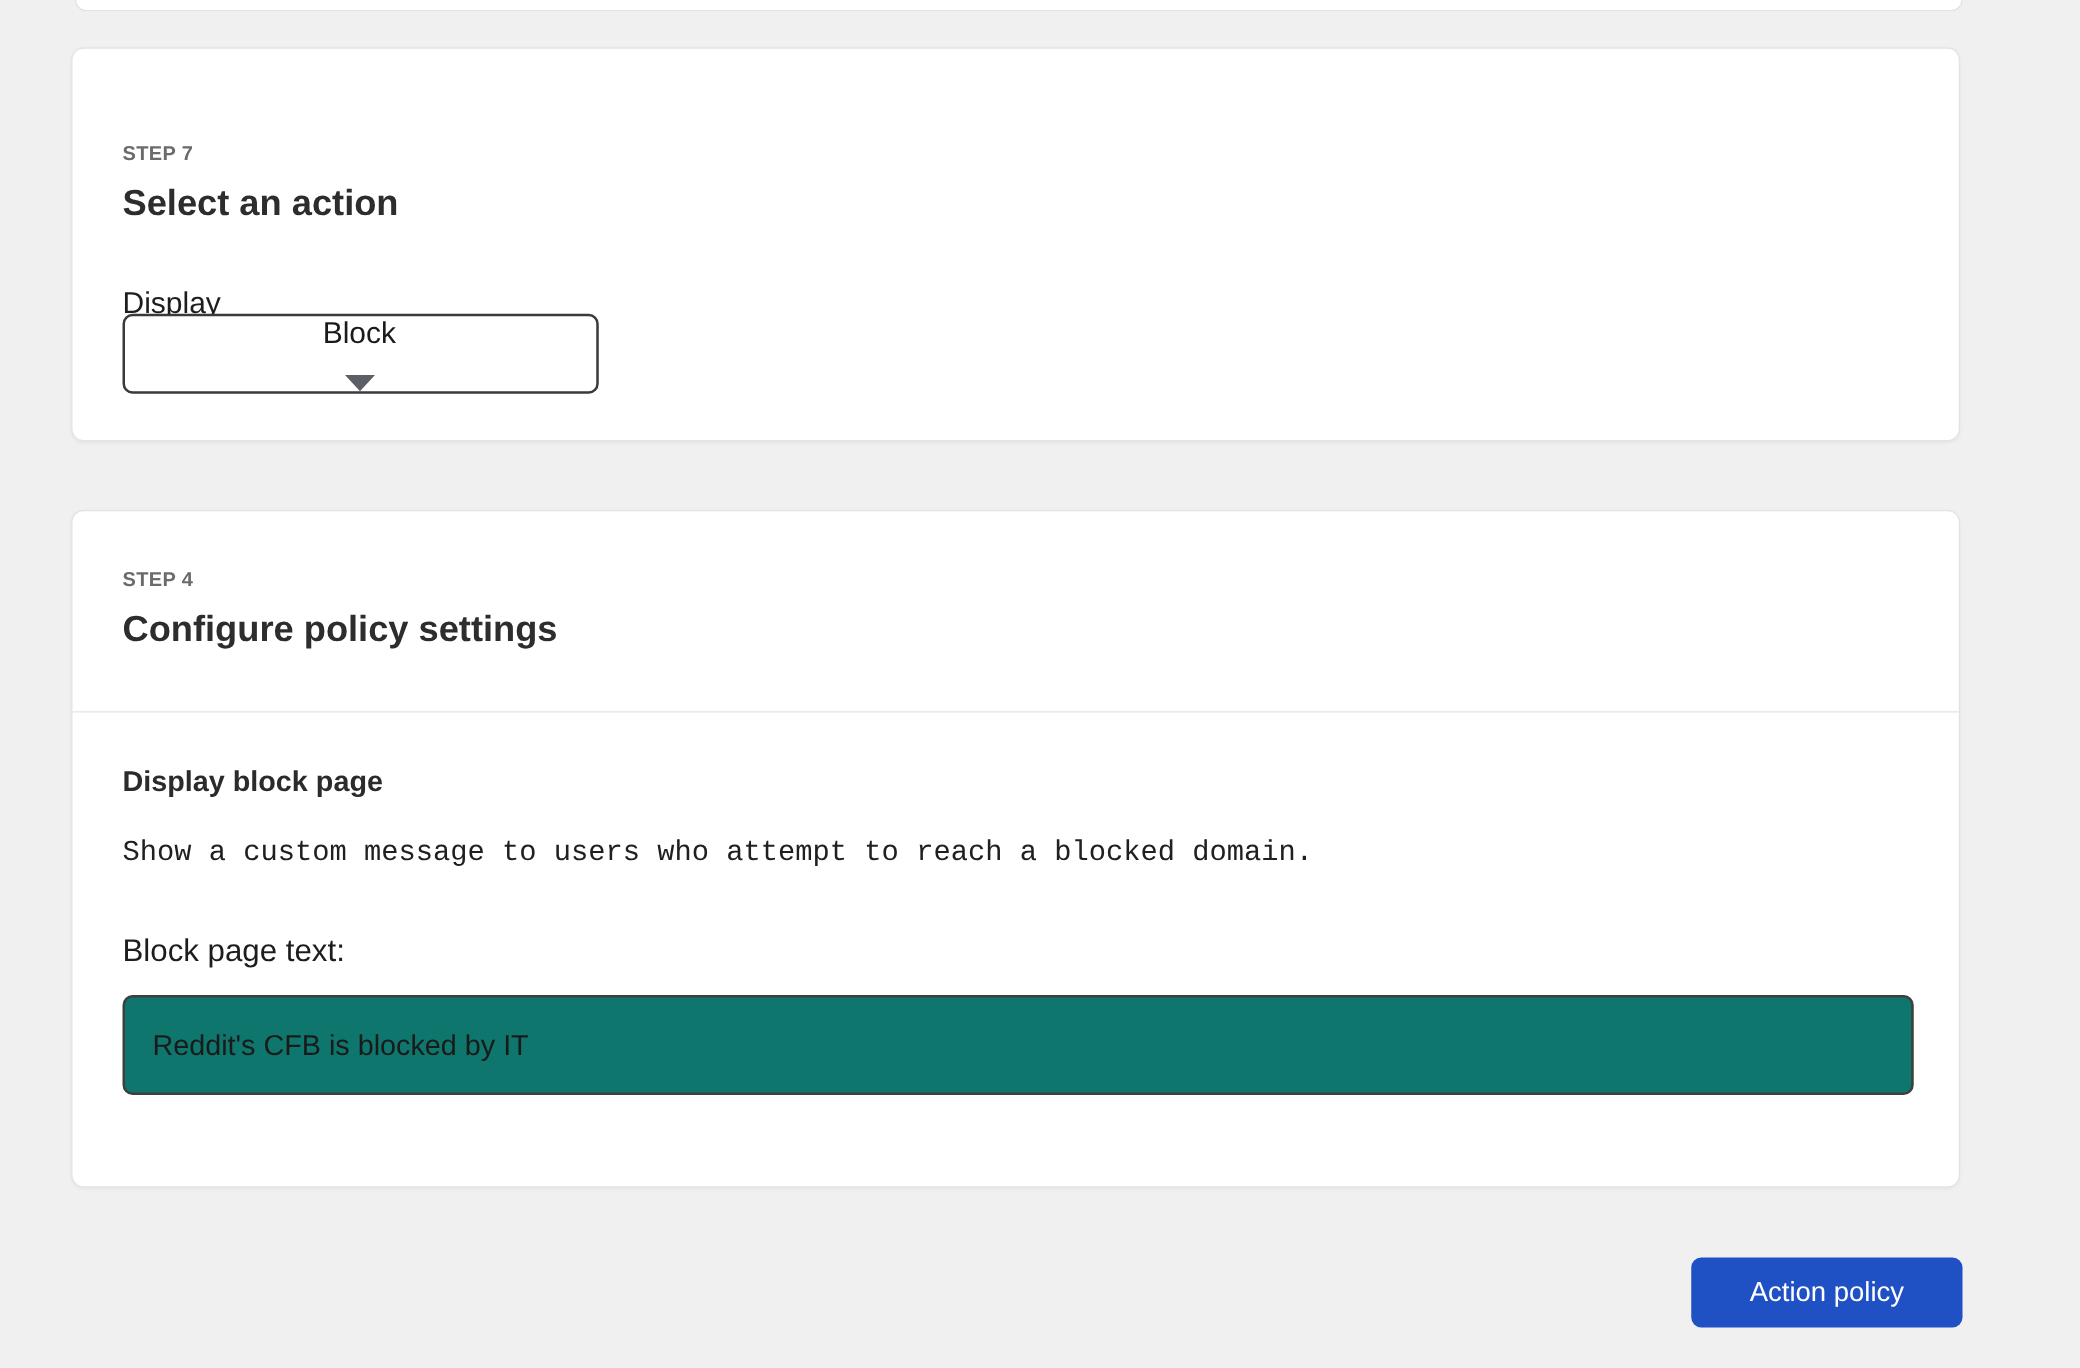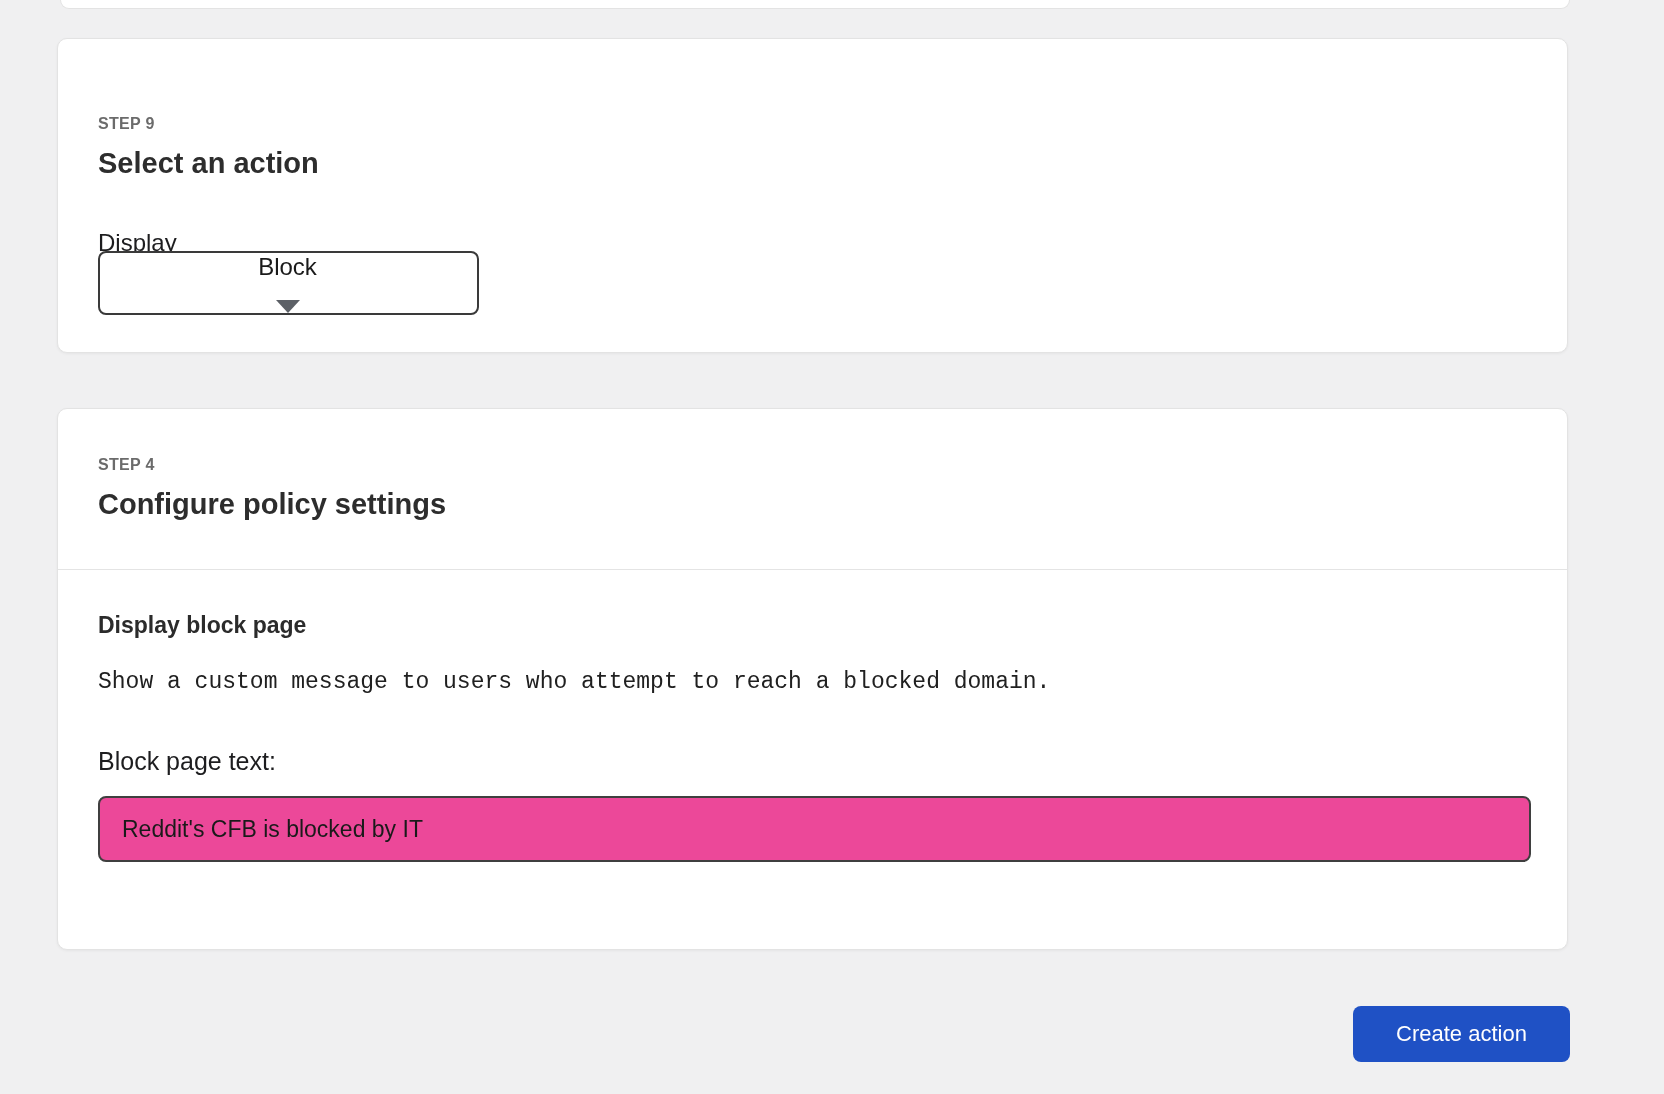--- a/index.html
+++ b/index.html
@@ -103,28 +103,28 @@
   }
   .input-label {
     position: absolute;
     left: 40px; top: 338px;
     font-size: 25px;
     color: #1d1d1f;
   }
   .text-input {
     position: absolute;
     left: 40px; top: 387px;
-    width: 1433px; height: 66px;
+    width: 1433px; height: 80px;
     border: 2px solid #3f3f3f;
     border-radius: 8px;
     padding: 0 20px 0 22px;
     font-size: 23px;
     color: #1a1a1a;
     font-family: "Liberation Sans", "DejaVu Sans", sans-serif;
-    background: #ec4899;
+    background: #0f766e;
     outline: none;
   }
   .create-policy-btn {
     position: absolute;
     left: 1353px; top: 1006px;
     width: 217px; height: 56px;
     background: #1f51c5;
     color: #ffffff;
     border: none;
     border-radius: 8px;
@@ -138,35 +138,35 @@
   }
 </style>
 </head>
 <body>
 
 <div class="viewport">
 
   <div class="top-strip"></div>
 
   <section class="card card-step3">
-    <div class="step-label" style="top:76px">STEP 9</div>
+    <div class="step-label" style="top:76px">STEP 7</div>
     <h1 class="card-title" style="top:108px">Select an action</h1>
     <div class="field-label" style="top:190px">Display</div>
     <div class="select-box" role="combobox" aria-expanded="false">
       <span class="select-value">Block</span>
       <span class="caret-down"></span>
     </div>
   </section>
 
   <section class="card card-step4">
     <div class="step-label" style="top:47px">STEP 4</div>
     <h1 class="card-title" style="top:79px">Configure policy settings</h1>
     <div class="divider"></div>
 
     <div class="section-heading">Display block page</div>
     <div class="section-description">Show a custom message to users who attempt to reach a blocked domain.</div>
     <div class="input-label">Block page text:</div>
     <input type="text" class="text-input" value="Reddit's CFB is blocked by IT" style="">
   </section>
 
-  <button class="create-policy-btn">Create action</button>
+  <button class="create-policy-btn">Action policy</button>
 
 </div>
 
 </body></html>

